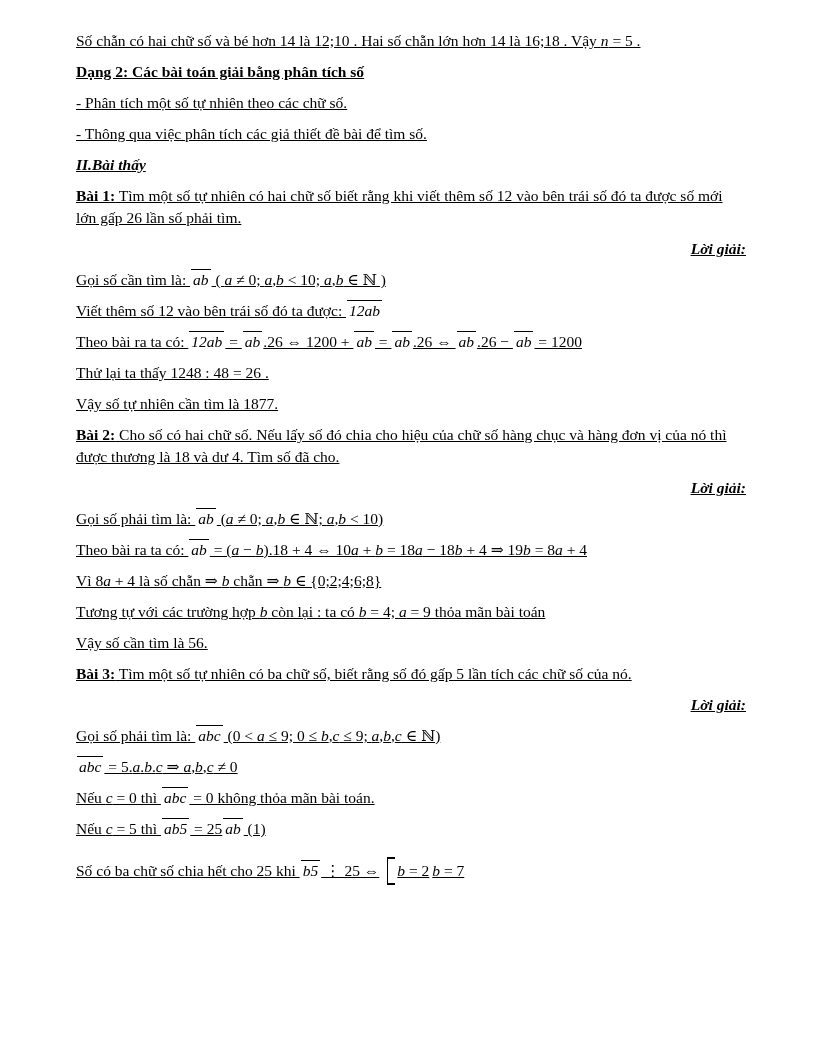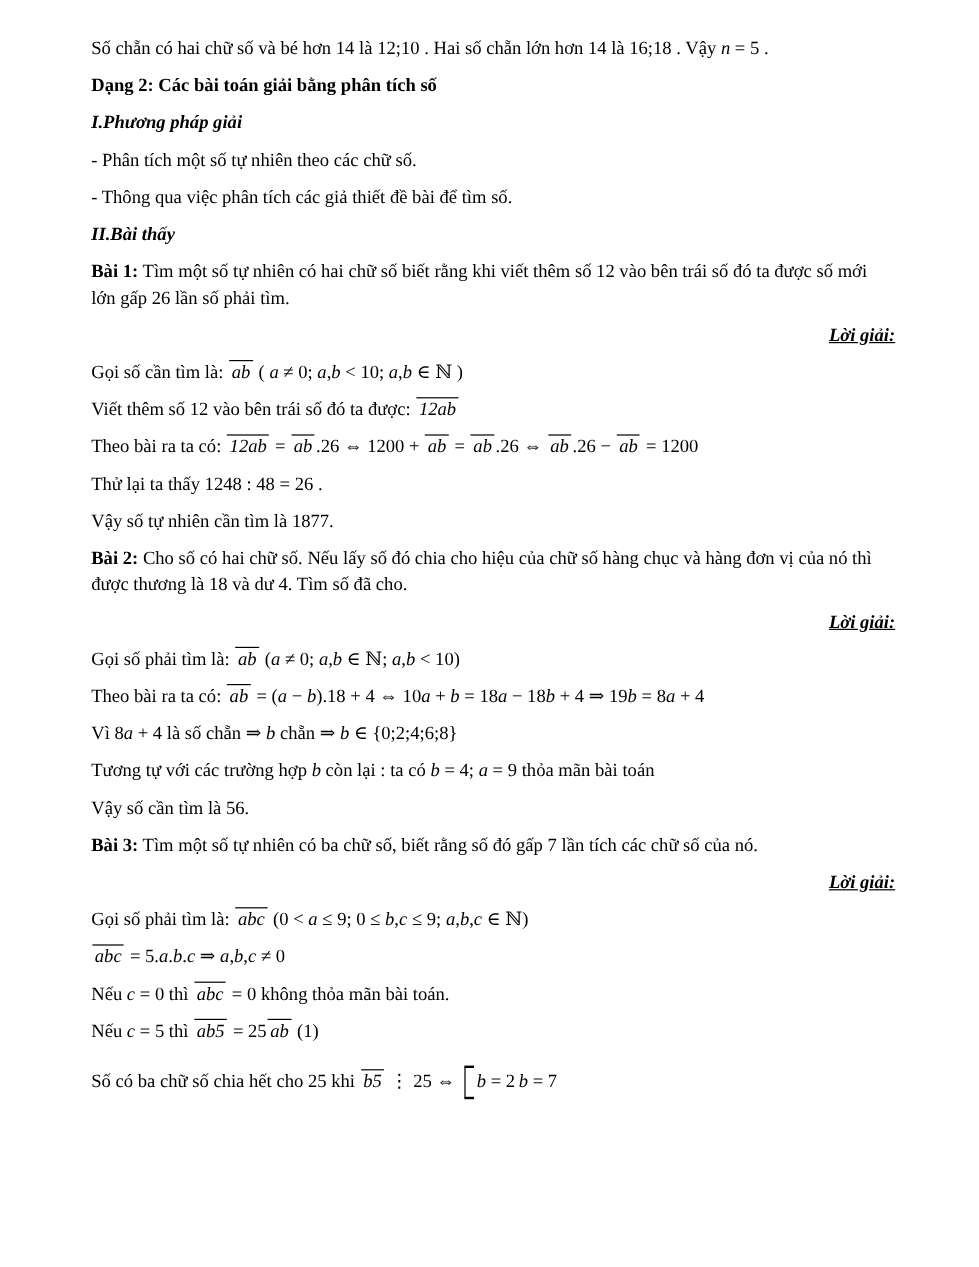--- a/index.html
+++ b/index.html
@@ -10,20 +10,21 @@
     background: #ffffff;
     color: #000000;
     font-family: "Liberation Serif", "DejaVu Serif", serif;
     font-size: 15.5px;
     overflow: hidden;
   }
   .page {
     width: 816px;
     height: 1056px;
     padding: 30px 70px 32px 76px;
+    text-decoration: underline;
   }
   .p {
     margin: 0 0 9px 0;
     line-height: 1.42;
   }
   .bold { font-weight: bold; }
   .bi { font-weight: bold; font-style: italic; }
   .loigiai { font-weight: bold; font-style: italic; text-decoration: underline; text-align: right; }
   .lead { font-weight: bold; }
   
@@ -70,21 +71,20 @@
 </style>
 </head>
 <body>
 
 <div class="page">
 
   <p class="p"><span>Số chẵn có hai chữ số và bé hơn 14 là 12;10 . Hai số chẵn lớn hơn 14 là 16;18 . Vậy <i class="mv">n</i> = 5 .</span></p>
 
   <p class="p bold"><span>Dạng 2: Các bài toán giải bằng phân tích số</span></p>
 
-  <p class="p bi"><span>I.Phương pháp giải</span></p>
 
   <p class="p"><span>- Phân tích một số tự nhiên theo các chữ số.</span></p>
 
   <p class="p"><span>- Thông qua việc phân tích các giả thiết đề bài để tìm số.</span></p>
 
   <p class="p bi"><span>II.Bài thấy</span></p>
 
   <p class="p"><span class="lead">Bài 1:</span><span> Tìm một số tự nhiên có hai chữ số biết rằng khi viết thêm số 12 vào bên trái số đó ta được số mới lớn gấp 26 lần số phải tìm.</span></p>
 
   <p class="p loigiai"><span>Lời giải:</span></p>
@@ -108,21 +108,21 @@
 
   <p class="p"><span>Theo bài ra ta có: <span class="ov">ab</span> = (<i class="mv">a</i> − <i class="mv">b</i>).18 + 4 ⇔ 10<i class="mv">a</i> + <i class="mv">b</i> = 18<i class="mv">a</i> − 18<i class="mv">b</i> + 4 ⇒ 19<i class="mv">b</i> = 8<i class="mv">a</i> + 4</span></p>
 
   <p class="p"><span>Vì 8<i class="mv">a</i> + 4 là số chẵn ⇒ <i class="mv">b</i> chẵn ⇒ <i class="mv">b</i> ∈ {0;2;4;6;8}</span></p>
 
 
   <p class="p"><span>Tương tự với các trường hợp <i class="mv">b</i> còn lại : ta có <i class="mv">b</i> = 4; <i class="mv">a</i> = 9 thỏa mãn bài toán</span></p>
 
   <p class="p"><span>Vậy số cần tìm là 56.</span></p>
 
-  <p class="p"><span class="lead">Bài 3:</span><span> Tìm một số tự nhiên có ba chữ số, biết rằng số đó gấp 7 lần tích các chữ số của nó.</span></p>
+  <p class="p"><span class="lead">Bài 3:</span><span> Tìm một số tự nhiên có ba chữ số, biết rằng số đó gấp 5 lần tích các chữ số của nó.</span></p>
 
   <p class="p loigiai"><span>Lời giải:</span></p>
 
   <p class="p"><span>Gọi số phải tìm là: <span class="ov">abc</span> (0 &lt; <i class="mv">a</i> ≤ 9; 0 ≤ <i class="mv">b</i>,<i class="mv">c</i> ≤ 9; <i class="mv">a</i>,<i class="mv">b</i>,<i class="mv">c</i> ∈ ℕ)</span></p>
 
   <p class="p"><span><span class="ov">abc</span> = 5.<i class="mv">a</i>.<i class="mv">b</i>.<i class="mv">c</i> ⇒ <i class="mv">a</i>,<i class="mv">b</i>,<i class="mv">c</i> ≠ 0</span></p>
 
   <p class="p"><span>Nếu <i class="mv">c</i> = 0 thì <span class="ov">abc</span> = 0 không thỏa mãn bài toán.</span></p>
 
   <p class="p"><span>Nếu <i class="mv">c</i> = 5  thì <span class="ov">ab5</span> = 25<span class="ov">ab</span>  (1)</span></p>

